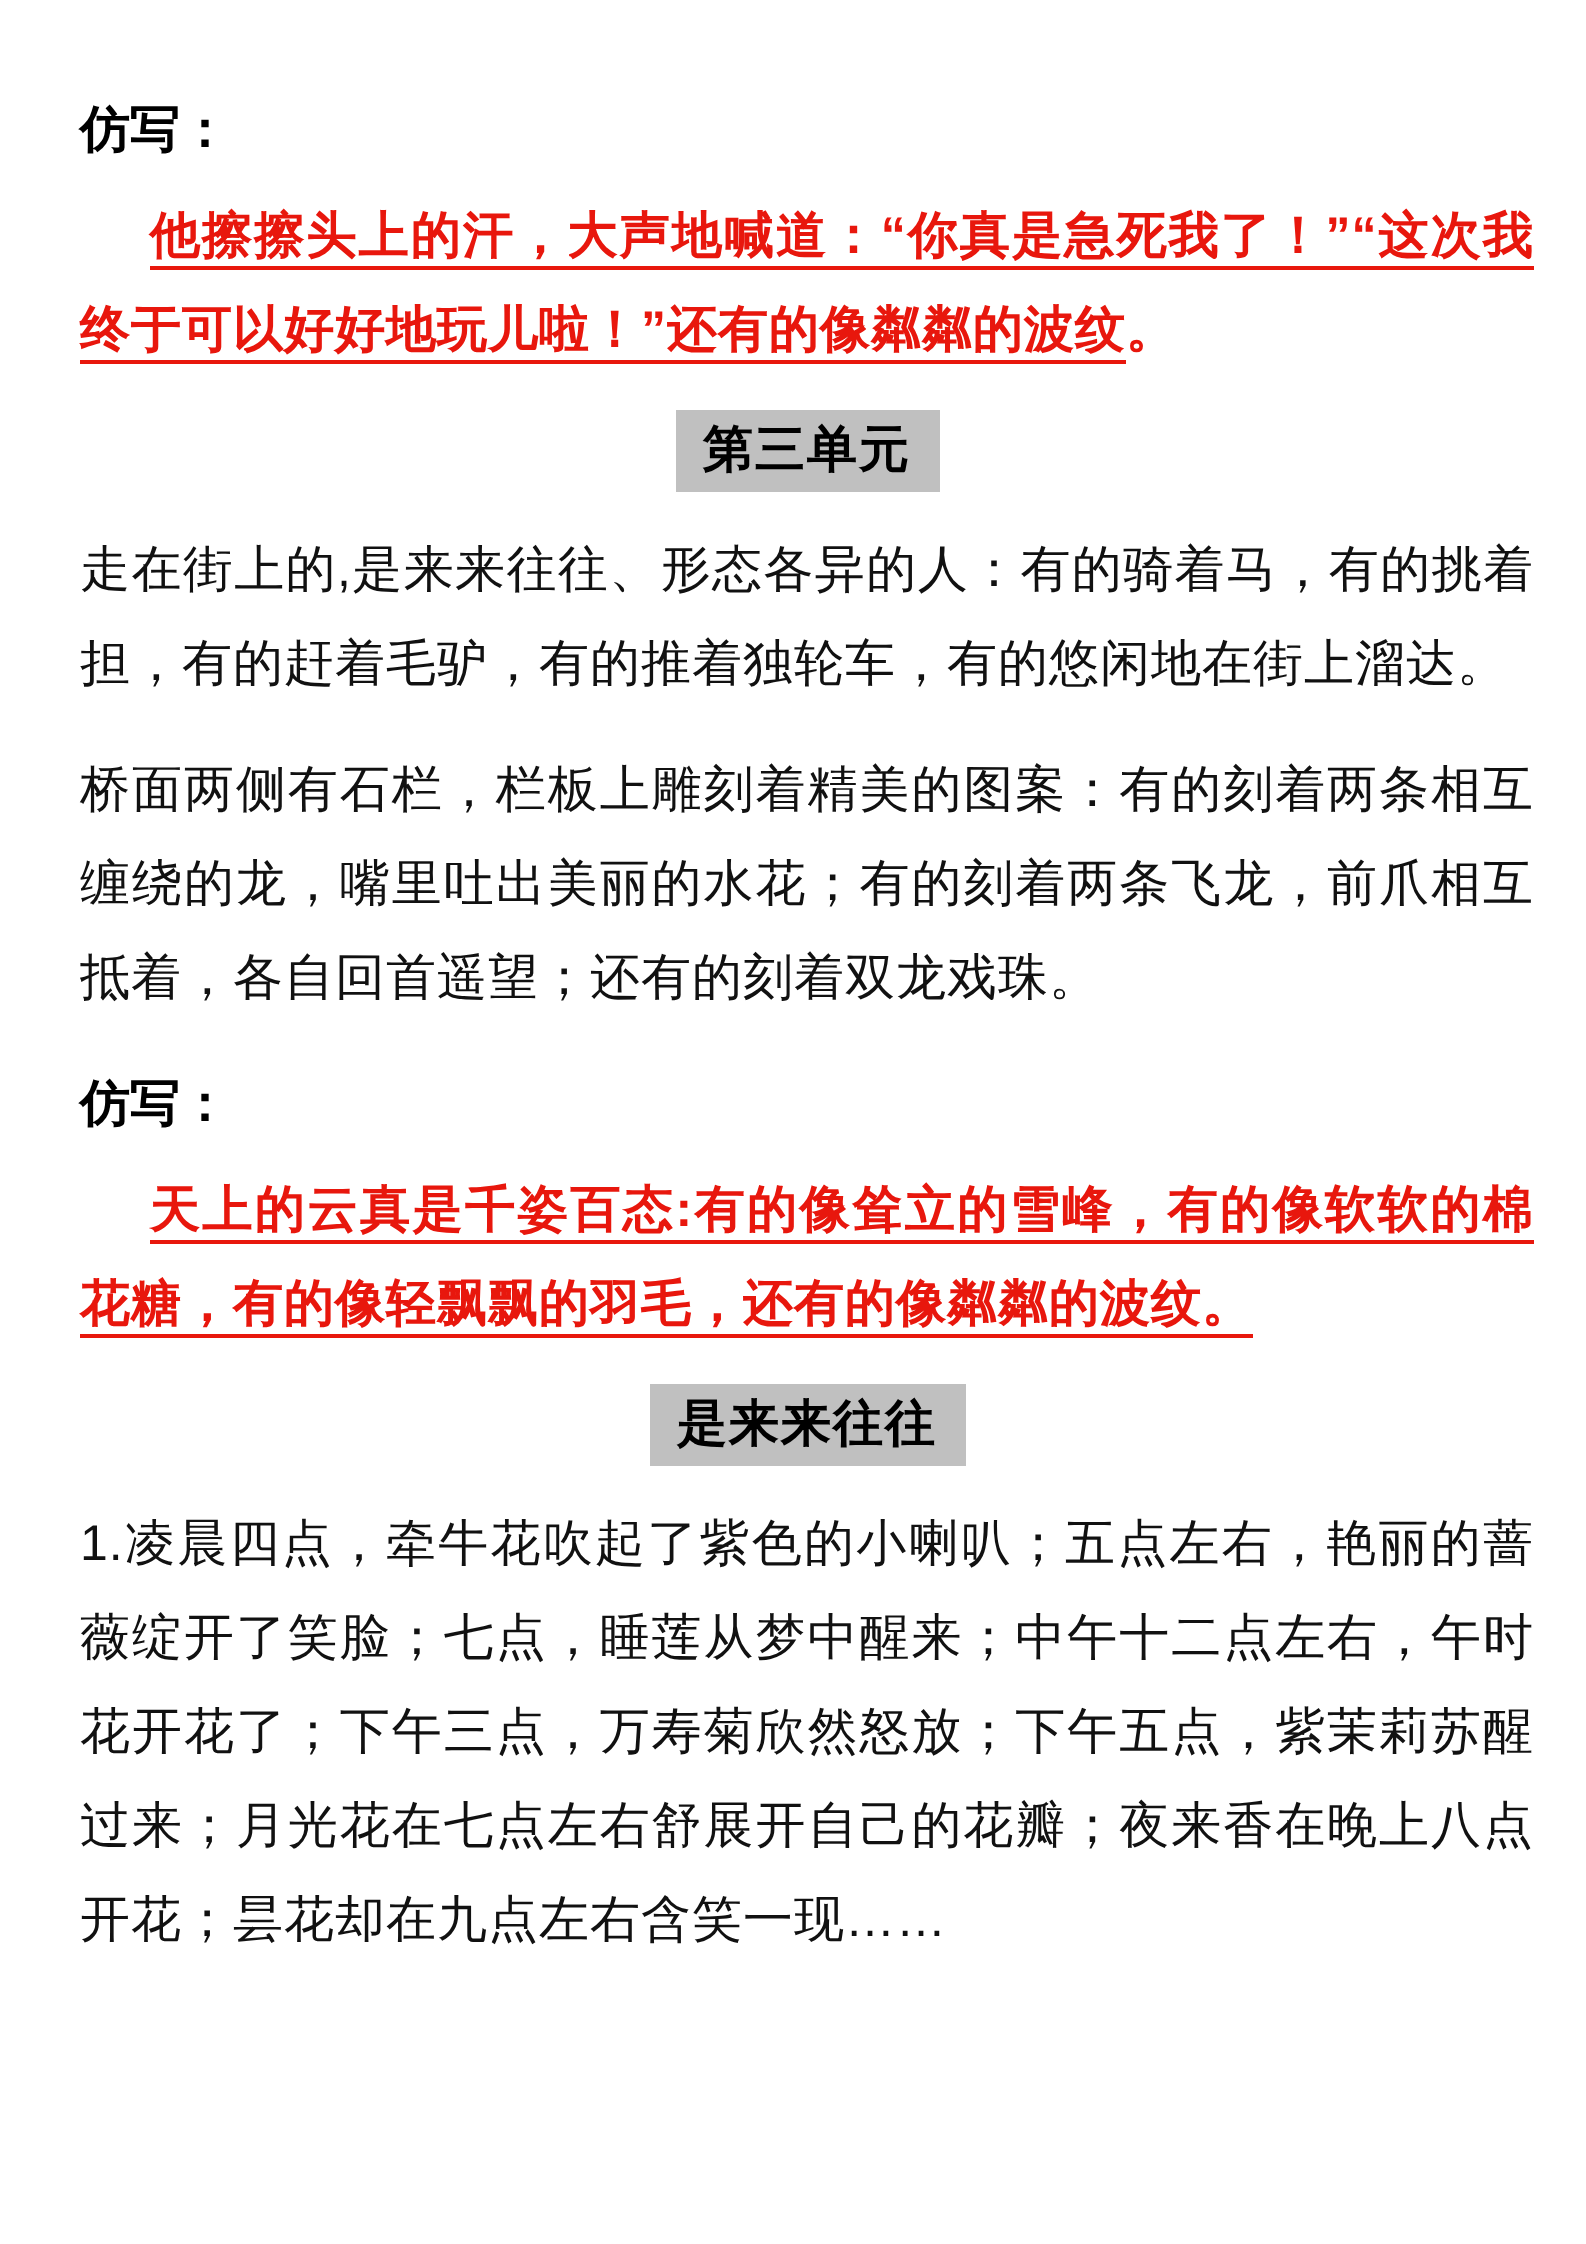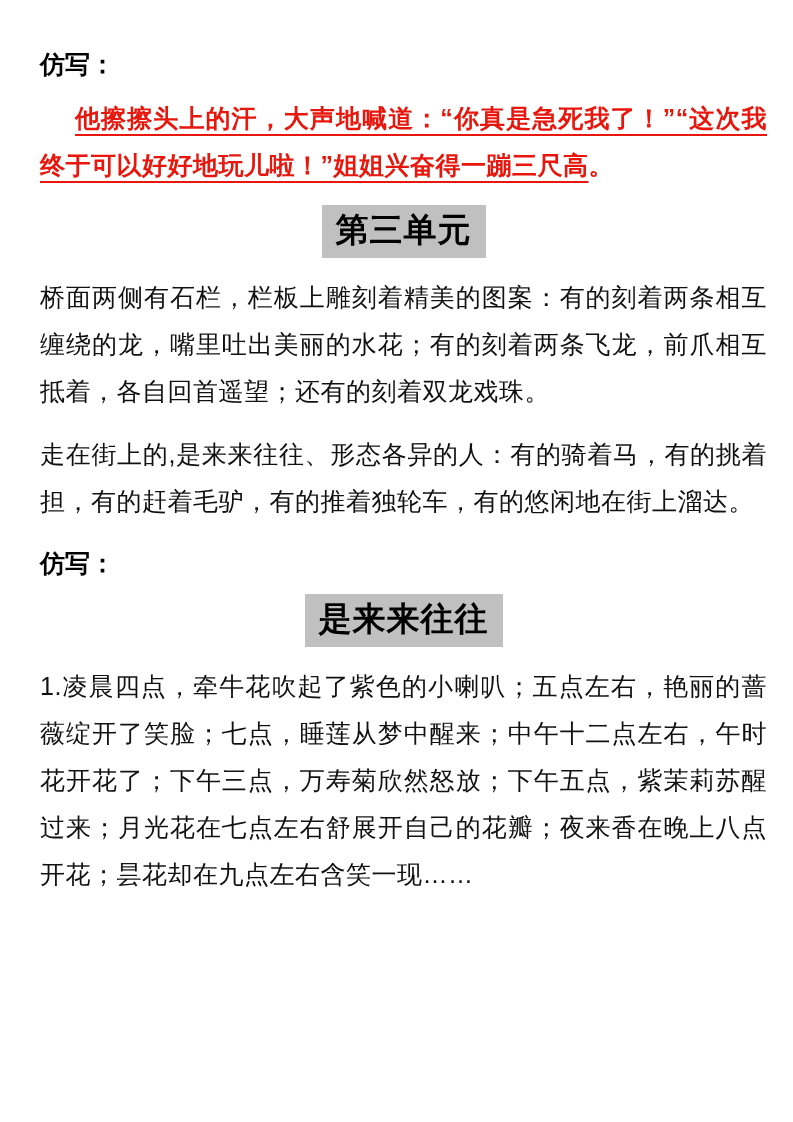--- a/index.html
+++ b/index.html
@@ -50,48 +50,49 @@
   .tail-red   { color: #e8170d; text-decoration: none; }
   .tail-black { color: #1a1a1a; text-decoration: none; }
   .section-header {
     text-align: center;
     margin: 6px 0 16px 0;
   }
   .section-header .chip {
     display: inline-block;
     background: #c0c0c0;
     color: #000000;
-    font-size: 33px;
+    font-size: 25px;
     font-weight: bold;
     padding: 3px 14px 5px 14px;
     letter-spacing: 1px;
   }
   .spacer-sm { height: 6px; }
 </style>
 </head>
 <body>
 
 <div class="page">
 
   <div class="label">仿写：</div>
 
-  <div class="imitation red"><span class="u">他擦擦头上的汗，大声地喊道：“你真是急死我了！”“这次我终于可以好好地玩儿啦！”姐姐兴奋得一蹦三尺高</span><span class="tail-red">。</span></div>
+  <div class="imitation red"><span class="u">他擦擦头上的汗，大声地喊道：“你真是急死我了！”“这次我终于可以好好地玩儿啦！”还有的像粼粼的波纹</span><span class="tail-red">。</span></div>
 
   <div class="section-header">
     <span class="chip">第三单元</span>
   </div>
 
+  <div class="para">走在街上的,是来来往往、形态各异的人：有的骑着马，有的挑着担，有的赶着毛驴，有的推着独轮车，有的悠闲地在街上溜达。</div>
+
   <div class="para">桥面两侧有石栏，栏板上雕刻着精美的图案：有的刻着两条相互缠绕的龙，嘴里吐出美丽的水花；有的刻着两条飞龙，前爪相互抵着，各自回首遥望；还有的刻着双龙戏珠。</div>
-
-  <div class="para">走在街上的,是来来往往、形态各异的人：有的骑着马，有的挑着担，有的赶着毛驴，有的推着独轮车，有的悠闲地在街上溜达。</div>
 
   <div class="spacer-sm"></div>
 
   <div class="label">仿写：</div>
 
+  <div class="imitation red"><span class="u">天上的云真是千姿百态:有的像耸立的雪峰，有的像软软的棉花糖，有的像轻飘飘的羽毛，还有的像粼粼的波纹。</span></div>
 
 
   <div class="section-header">
     <span class="chip">是来来往往</span>
   </div>
 
   <div class="para">1.凌晨四点，牵牛花吹起了紫色的小喇叭；五点左右，艳丽的蔷薇绽开了笑脸；七点，睡莲从梦中醒来；中午十二点左右，午时花开花了；下午三点，万寿菊欣然怒放；下午五点，紫茉莉苏醒过来；月光花在七点左右舒展开自己的花瓣；夜来香在晚上八点开花；昙花却在九点左右含笑一现……</div>
 
 </div>
 

